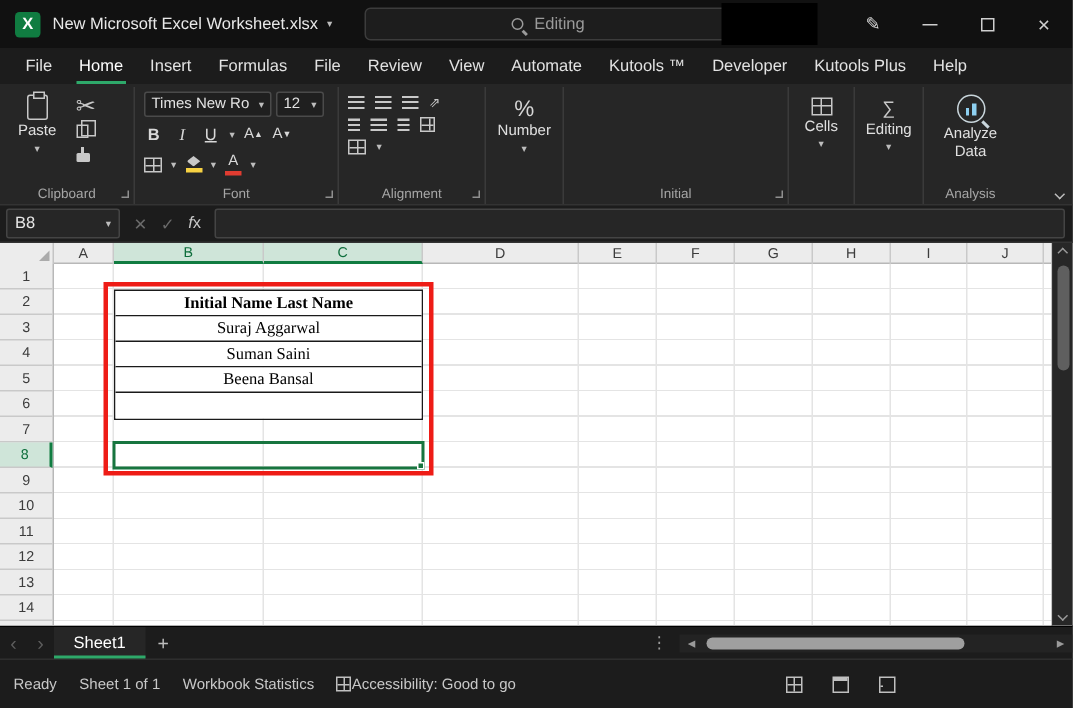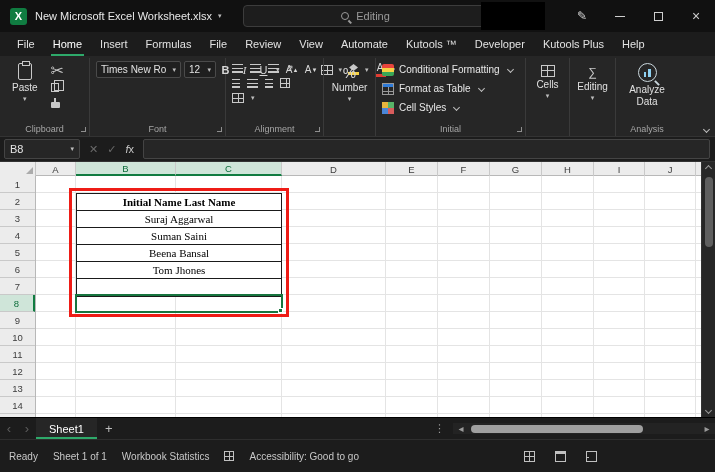--- a/index.html
+++ b/index.html
@@ -43,21 +43,21 @@
 .clipboard-glyph{width:14px;height:17px;border:1px solid #c8c8c8;border-radius:2px;position:relative}
 .clipboard-glyph::after{content:"";position:absolute;top:-3px;left:3px;width:6px;height:3px;background:#262626;border:1px solid #c8c8c8}
 .paste-txt{font-size:10px;color:#e0e0e0}
 .clip-mini{display:flex;flex-direction:column;gap:4px;padding-top:3px}
 .mini-btn{height:13px;display:flex;align-items:center;gap:2px;cursor:pointer}
 .cp{width:8px;height:9px;border:1px solid #c8c8c8;position:relative;display:inline-block}
 .cp::after{content:"";position:absolute;left:2px;top:-4px;width:8px;height:9px;border:1px solid #c8c8c8}
 .fp{width:9px;height:6px;background:#c8c8c8;border-radius:1px;position:relative;display:inline-block}
 .fp::after{content:"";position:absolute;left:3px;top:-4px;width:2px;height:4px;background:#c8c8c8}
 
-.font-grid{display:flex;gap:3px}
+.font-grid{display:flex;flex-direction:column;gap:3px}
 .combo-row{display:flex;gap:3px}
 .combo{height:17px;background:#1f1f1f;border:1px solid #4a4a4a;border-radius:2px;display:flex;align-items:center;justify-content:space-between;padding:0 4px;font-size:10px;color:#e2e2e2;cursor:pointer}
 .fname{width:85px}
 .fsize{width:32px}
 .btnrow{display:flex;align-items:center;gap:6px;height:17px}
 .fbtn{min-width:13px;height:15px;display:flex;align-items:center;justify-content:center;color:#d8d8d8;font-size:11px;cursor:pointer}
 .bold-b{font-weight:bold}
 .ital-i{font-style:italic;font-family:"Liberation Serif",serif}
 .und-u{text-decoration:underline}
 .asz{font-size:10px;position:relative}
@@ -137,21 +137,21 @@
 .tabbar-right{margin-left:auto;display:flex;align-items:center}
 .dots{color:#9a9a9a;font-size:11px;padding:0 8px;cursor:pointer}
 .hsb{width:262px;height:100%;display:flex;align-items:center;background:#232323}
 .hsb-arrow{width:16px;text-align:center;color:#9a9a9a;font-size:10px;cursor:pointer}
 .hsb-track{flex:1;height:8px;position:relative}
 .hsb-thumb{position:absolute;left:2px;top:0;width:172px;height:8px;background:#9f9f9f;border-radius:4px;cursor:pointer}
 
 
 .statusbar{height:33px;background:#1c1c1c;border-top:1px solid #2e2e2e;display:flex;align-items:center;gap:15px;padding-left:9px;font-size:10px;color:#c8c8c8;flex:0 0 auto}
 .sb-item{white-space:nowrap;cursor:pointer}
-.acc{display:flex;align-items:flex-start;gap:15px;cursor:pointer}
+.acc{display:flex;align-items:flex-start;gap:0;cursor:pointer}
 .acc-icn{width:10px;height:10px;border:1px solid #c0c0c0;background-image:linear-gradient(#c0c0c0,#c0c0c0),linear-gradient(#c0c0c0,#c0c0c0);background-size:100% 1px,1px 100%;background-position:0 4px,4px 0;background-repeat:no-repeat}
 .views{margin-left:auto;margin-right:118px;display:flex;gap:20px;align-items:center}
 .vi{width:11px;height:11px;border:1px solid #c0c0c0;cursor:pointer}
 .vi.grid{background-image:linear-gradient(#c0c0c0,#c0c0c0),linear-gradient(#c0c0c0,#c0c0c0);background-size:100% 1px,1px 100%;background-position:0 4px,4px 0;background-repeat:no-repeat}
 .vi.page{background-image:linear-gradient(#c0c0c0,#c0c0c0);background-size:100% 2px;background-repeat:no-repeat}
 .vi.brk{background-image:linear-gradient(to right,#c0c0c0 0 2px,transparent 2px 4px);background-size:100% 1px;background-position:0 5px;background-repeat:no-repeat}
 </style>
 </head>
 <body>
 
@@ -289,37 +289,20 @@
 
     <div class="grp" style="width:52px">
       <div class="stackbtn">
         <span class="pct">%</span>
         <span class="stack-txt">Number</span>
         <span class="car">▾</span>
       </div>
     </div>
 
     <div class="grp" style="width:150px">
-      <div class="styles-col">
-        <div class="style-item">
-          <span class="cfi"></span>
-          <span>Conditional Formatting</span>
-          <span class="chev"></span>
-        </div>
-        <div class="style-item">
-          <span class="fti"></span>
-          <span>Format as Table</span>
-          <span class="chev"></span>
-        </div>
-        <div class="style-item">
-          <span class="csi"></span>
-          <span>Cell Styles</span>
-          <span class="chev"></span>
-        </div>
-      </div>
       <div class="grp-label">Initial</div>
       <div class="dl"></div>
     </div>
 
     <div class="grp" style="width:44px">
       <div class="stackbtn">
         <span class="gi" style="width:14px;height:12px"></span>
         <span class="stack-txt">Cells</span>
         <span class="car">▾</span>
       </div>
@@ -401,21 +384,20 @@
         <div class="vline" style="left: 489px;"></div>
         <div class="vline" style="left: 541px;"></div>
         <div class="vline" style="left: 593px;"></div>
         <div class="vline" style="left: 644px;"></div>
         <div class="vline" style="left: 695px;"></div>
         <div class="xtable" style="left: 76px; top: 31px; width: 206px;">
           <div class="xrow hdr">Initial Name Last Name</div>
           <div class="xrow">Suraj Aggarwal</div>
           <div class="xrow">Suman Saini</div>
           <div class="xrow">Beena Bansal</div>
-          <div class="xrow">Tom Jhones</div>
           <div class="xrow"></div>
         </div>
         <div class="selbox" style="left: 75px; top: 132px; width: 208px; height: 19px;"></div>
         <div class="selhandle" style="left: 278px; top: 146px;"></div>
         <div class="redbox" style="left: 69px; top: 26px; width: 220px; height: 129px;"></div>
       </div>
     <div class="vsb">
       <div class="vsb-arrow">
           <span class="vsb-chev up"></span>
         </div>

